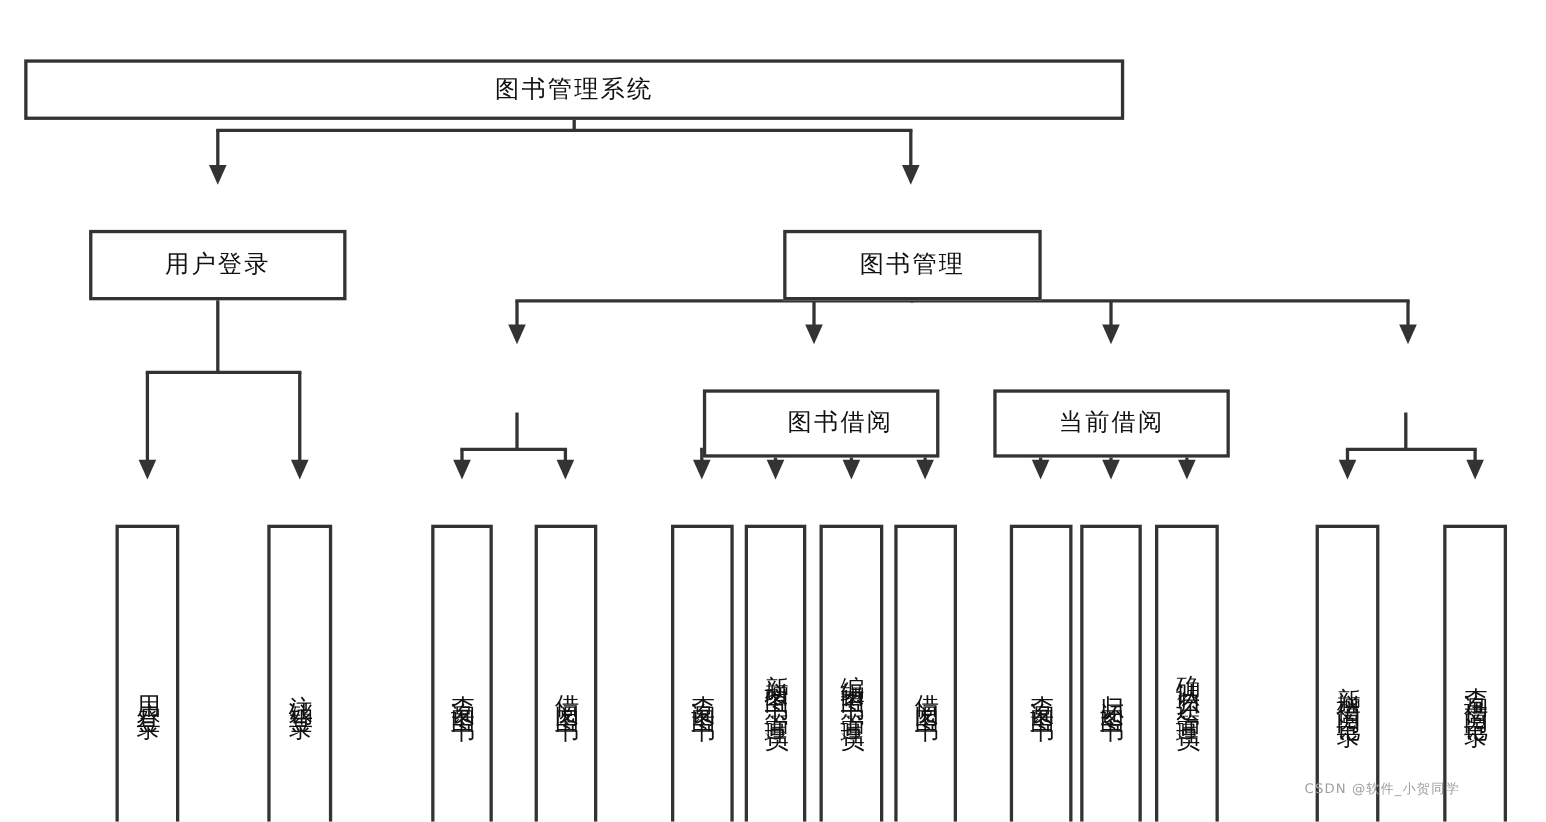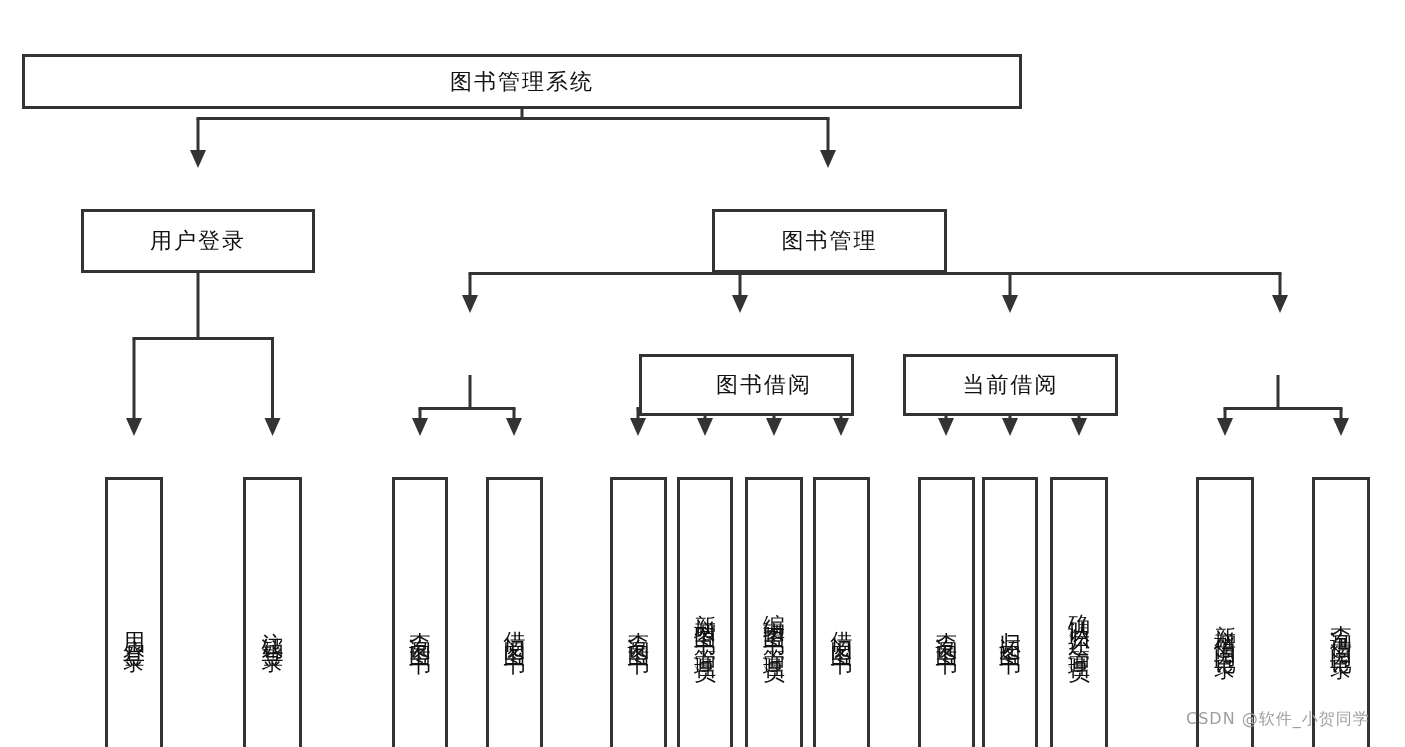--- a/index.html
+++ b/index.html
@@ -11,21 +11,21 @@
   .node{
     position:absolute;box-sizing:border-box;background:#ffffff;
     border:3px solid #333333;display:flex;align-items:center;justify-content:center;
     font-size:22px;line-height:1;letter-spacing:2px;white-space:nowrap;margin-top:41px;
   }
   .leaf{
     writing-mode:vertical-rl;text-orientation:mixed;
     font-size:22px;letter-spacing:7px;white-space:normal;
   }
   .watermark{
-    position:absolute;left:1186px;top:709px;font-size:16px;color:#9e9e9e;
+    position:absolute;left:1186px;top:709px;font-size:12px;color:#9e9e9e;
     letter-spacing:1px;white-space:nowrap;z-index:5;
   }
 </style>
 </head>
 <body>
 
 <div id="canvas">
 
   <svg id="connectors" width="1405" height="747" viewBox="0 0 1405 747">
     <g stroke="#333333" stroke-width="3" fill="none">

